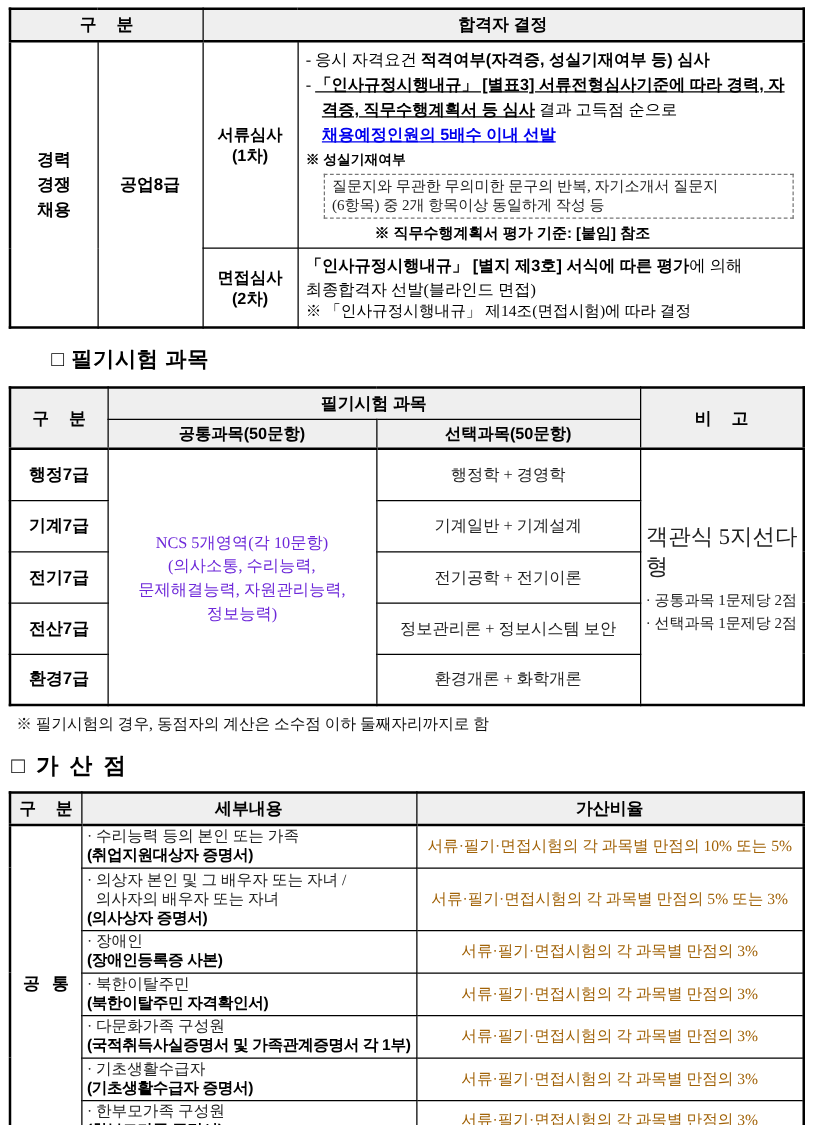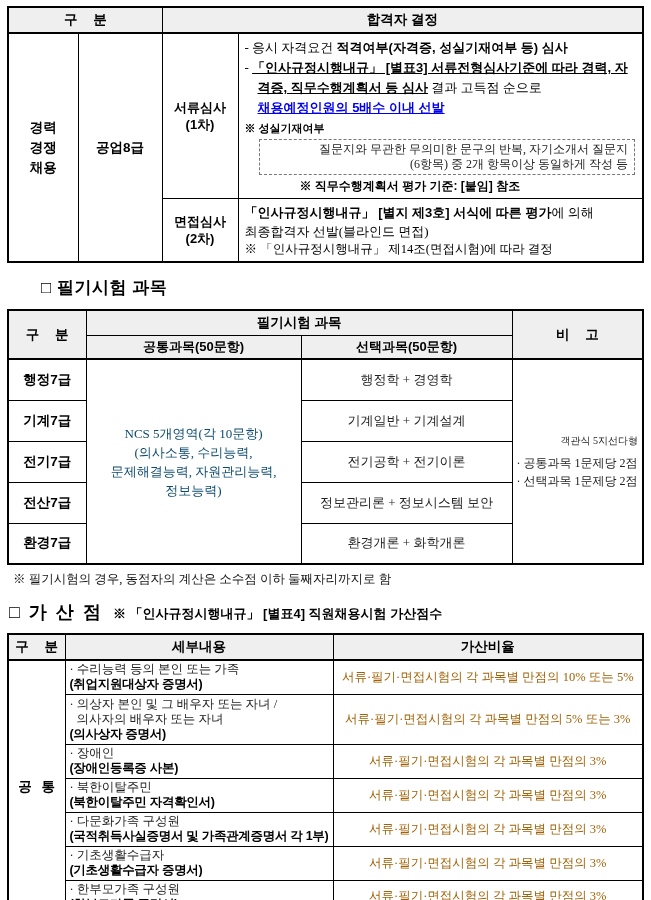--- a/index.html
+++ b/index.html
@@ -33,52 +33,52 @@
   .t1 .content-cell { padding:4px 5px 3px 6px; }
   .t1 .dot-top td { border-top:1px dotted #888; }
   .r1-line { line-height:20px; }
   .hang { padding-left:13px; text-indent:-13px; line-height:20px; }
   .u { text-decoration:underline; }
   .blue-link { color:#0000ee; text-decoration:underline;margin-top:12px; }
   .indent13 { padding-left:13px; }
   .small-note { font-size:11px; line-height:16px; margin-top:2px; }
   .dashed-box {
     border:1px dashed #777; margin:3px 2px 2px 14px;
-    padding:2px 6px; font-size:12px; line-height:15px; color:#222;text-align:right;
+    padding:2px 6px; font-size:12px; line-height:15px; color:#222;
   }
   .note-bottom { font-size:12px; line-height:16px; margin:3px 0 1px 55px; }
   .r2-main { line-height:19px; }
   .r2-sub { font-size:12.5px; line-height:17px; }
 
   
   .sec-title {
     font-family:"Liberation Sans", sans-serif; font-weight:bold;
     font-size:17px; line-height:22px; margin:14px 0 10px 2px;
     letter-spacing:0.5px;
     padding-left:32px;
   }
-  .sec3-head { margin:12px 0 9px 2px; display:flex; align-items:baseline; gap:10px; }
+  .sec3-head { margin:12px 0 9px 2px; display:flex; align-items:baseline; }
   .sec3-title {
     font-family:"Liberation Sans", sans-serif; font-weight:bold;
     font-size:18px; letter-spacing:2px;
   }
   .sec3-subtitle {
     font-family:"Liberation Sans", sans-serif; font-weight:bold;
     font-size:13px;
   }
 
   
   .t2 .sub-head th { background:#efefef; font-family:"Liberation Sans",sans-serif; font-weight:bold; font-size:13px; padding:2px; }
   .t2 .dash-bottom { border-bottom:1px dashed #999 !important; }
   .t2 td { height:41px; }
   .t2 .grade { text-align:center; font-family:"Liberation Sans",sans-serif; font-weight:bold; font-size:13.5px; }
   .t2 .elective { text-align:center; font-size:13px; color:#222; }
-  .t2 .common { text-align:center; font-size:13px; line-height:19px; color:#0c4a6e; }
+  .t2 .common { text-align:center; font-size:13px; line-height:19px; color:#6d28d9; }
   .t2 .remark { padding:2px 4px; color:#222; }
-  .t2 .remark-title { text-align:right; font-size:10px; margin-bottom:6px; }
+  .t2 .remark-title { text-align:left; font-size:18px; margin-bottom:6px; }
   .t2 .remark-item { font-size:12px; line-height:18px; }
   .t2 .dot-top td { border-top:1px dotted #888; }
 
   .footnote { font-size:12.5px; margin:6px 0 0 6px; color:#111; }
 
   
   .t3 td { height:34px; padding:1px 4px; }
   .t3 .row-tall td { height:50px;margin-left:44px; }
   .t3 .group-cell { text-align:center; font-family:"Liberation Sans",sans-serif; font-weight:bold; font-size:13.5px; word-spacing:6px; }
   .t3 .detail { font-size:12.5px; line-height:15px; color:#222; }
@@ -181,21 +181,20 @@
       <td class="grade">환경7급</td>
       <td class="elective">환경개론 + 화학개론</td>
     </tr>
   </tbody>
     </table>
 
   <div class="footnote">※ 필기시험의 경우, 동점자의 계산은 소수점 이하 둘째자리까지로 함</div>
 
   <div class="sec3-head">
     <span class="sec3-title">□ 가 산 점</span>
-    <span class="sec3-subtitle">※ 「인사규정시행내규」 [별표4] 직원채용시험 가산점수</span>
   </div>
 
   <table class="doc-table t3">
     <colgroup>
         <col style="width:57px">
         <col style="width:268px">
         <col>
       </colgroup>
     <tbody>
         <tr class="head-row">

